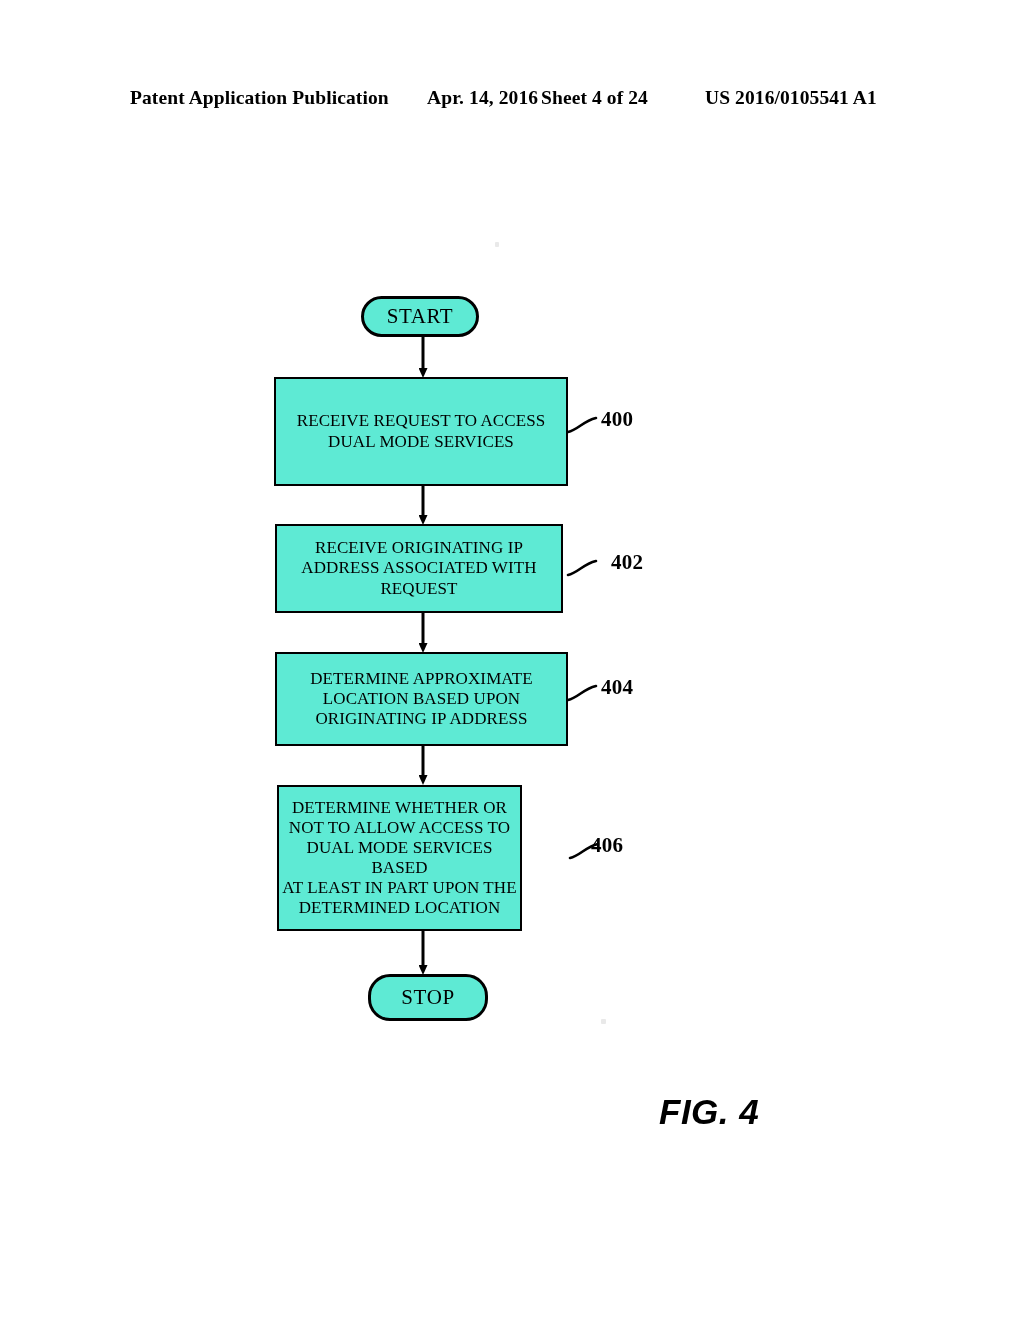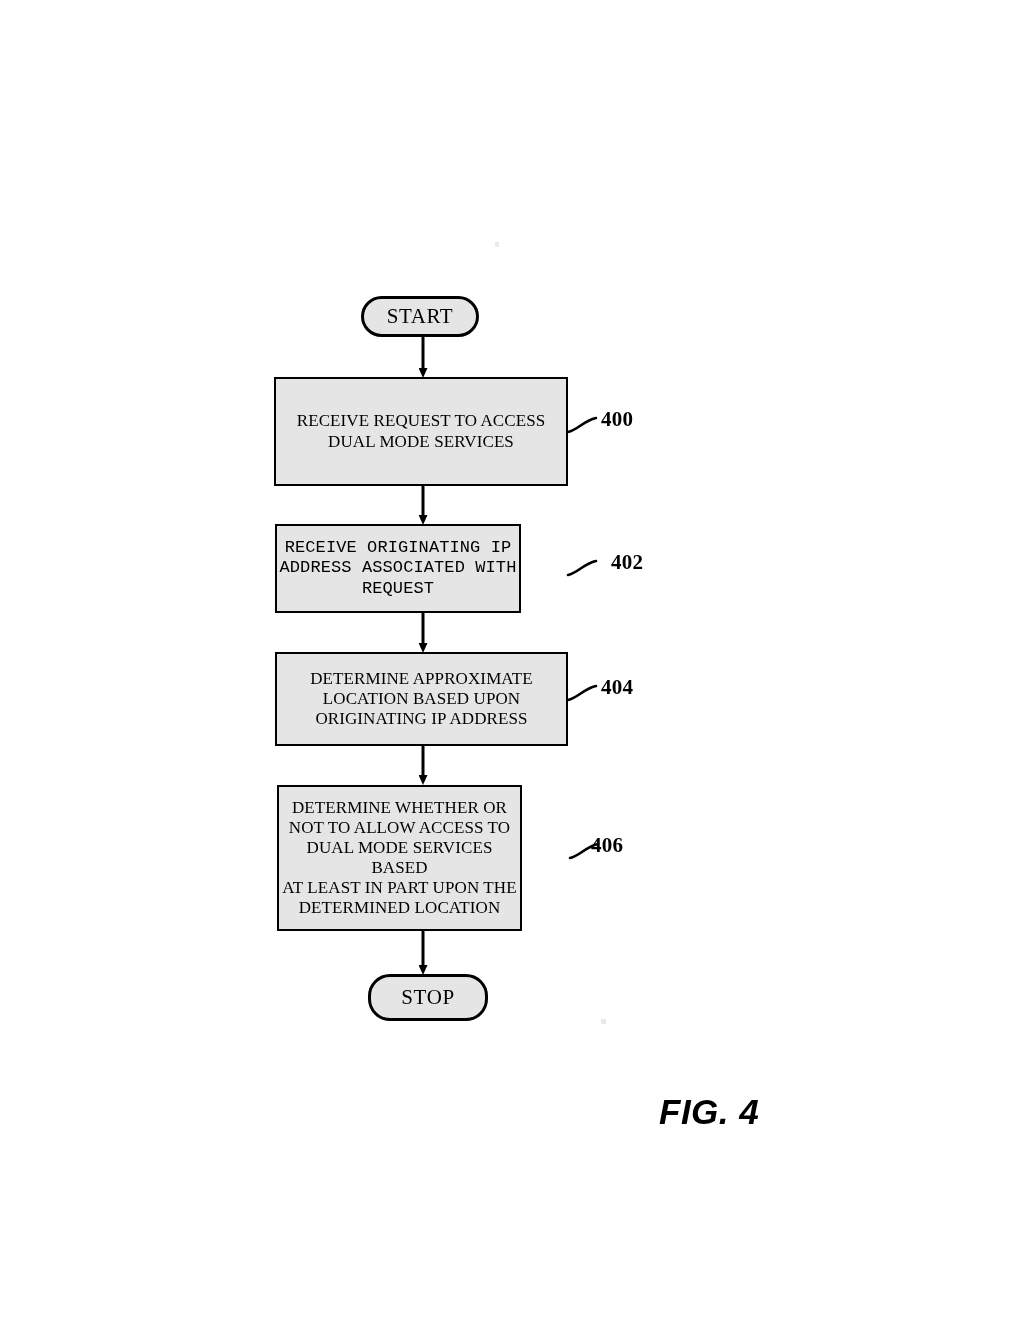--- a/index.html
+++ b/index.html
@@ -45,21 +45,21 @@
     position: absolute;
     left: 0;
     top: 0;
     width: 1024px;
     height: 1320px;
   }
 
   .node {
     position: absolute;
     box-sizing: border-box;
-    background: #e5e5e5;
+    background: #5eead4;
     display: flex;
     align-items: center;
     justify-content: center;
     text-align: center;
   }
 
   .terminator {
     border: 3px solid #000000;
     border-radius: 22px;
   }
@@ -117,20 +117,26 @@
     width: 1024px;
     height: 1320px;
     pointer-events: none;
   }
 </style>
 </head>
 <body>
 
 <div id="page">
 
+  <div id="page-header">
+    <span class="hdr-text" id="hdr-pub">Patent Application Publication</span>
+    <span class="hdr-text" id="hdr-date">Apr. 14, 2016</span>
+    <span class="hdr-text" id="hdr-sheet">Sheet 4 of 24</span>
+    <span class="hdr-text" id="hdr-num">US 2016/0105541 A1</span>
+  </div>
 
   <div class="speck" style="left:495px; top:242px; width:4px; height:5px;"></div>
   <div class="speck" style="left:601px; top:1019px; width:5px; height:5px;"></div>
 
   <div id="flowchart">
 
     <svg class="overlay" viewBox="0 0 1024 1320">
       <defs>
         <marker id="arrowhead" markerWidth="10" markerHeight="9" refX="1" refY="4.5" orient="auto" markerUnits="userSpaceOnUse">
           <path d="M0,0 L10,4.5 L0,9 z" fill="#000000"></path>
@@ -156,21 +162,21 @@
     <div class="node terminator" style="left:361px; top:296px; width:118px; height:41px;">
       <span class="node-label">START</span>
     </div>
 
     <div class="node process" style="left:274px; top:377px; width:294px; height:109px;">
       <span class="node-label">RECEIVE REQUEST TO ACCESS
 DUAL MODE SERVICES</span>
     </div>
     <span class="ref-num" style="left:601px; top:407px;">400</span>
 
-    <div class="node process" style="left:275px; top:524px; width:246px; height:89px;font-family:Liberation Mono, monospace;">
+    <div class="node process" style="left:275px; top:524px; width:288px; height:89px;">
       <span class="node-label">RECEIVE ORIGINATING IP
 ADDRESS ASSOCIATED WITH
 REQUEST</span>
     </div>
     <span class="ref-num" style="left:611px; top:550px;">402</span>
 
     <div class="node process" style="left:275px; top:652px; width:293px; height:94px;">
       <span class="node-label">DETERMINE APPROXIMATE
 LOCATION BASED UPON
 ORIGINATING IP ADDRESS</span>

